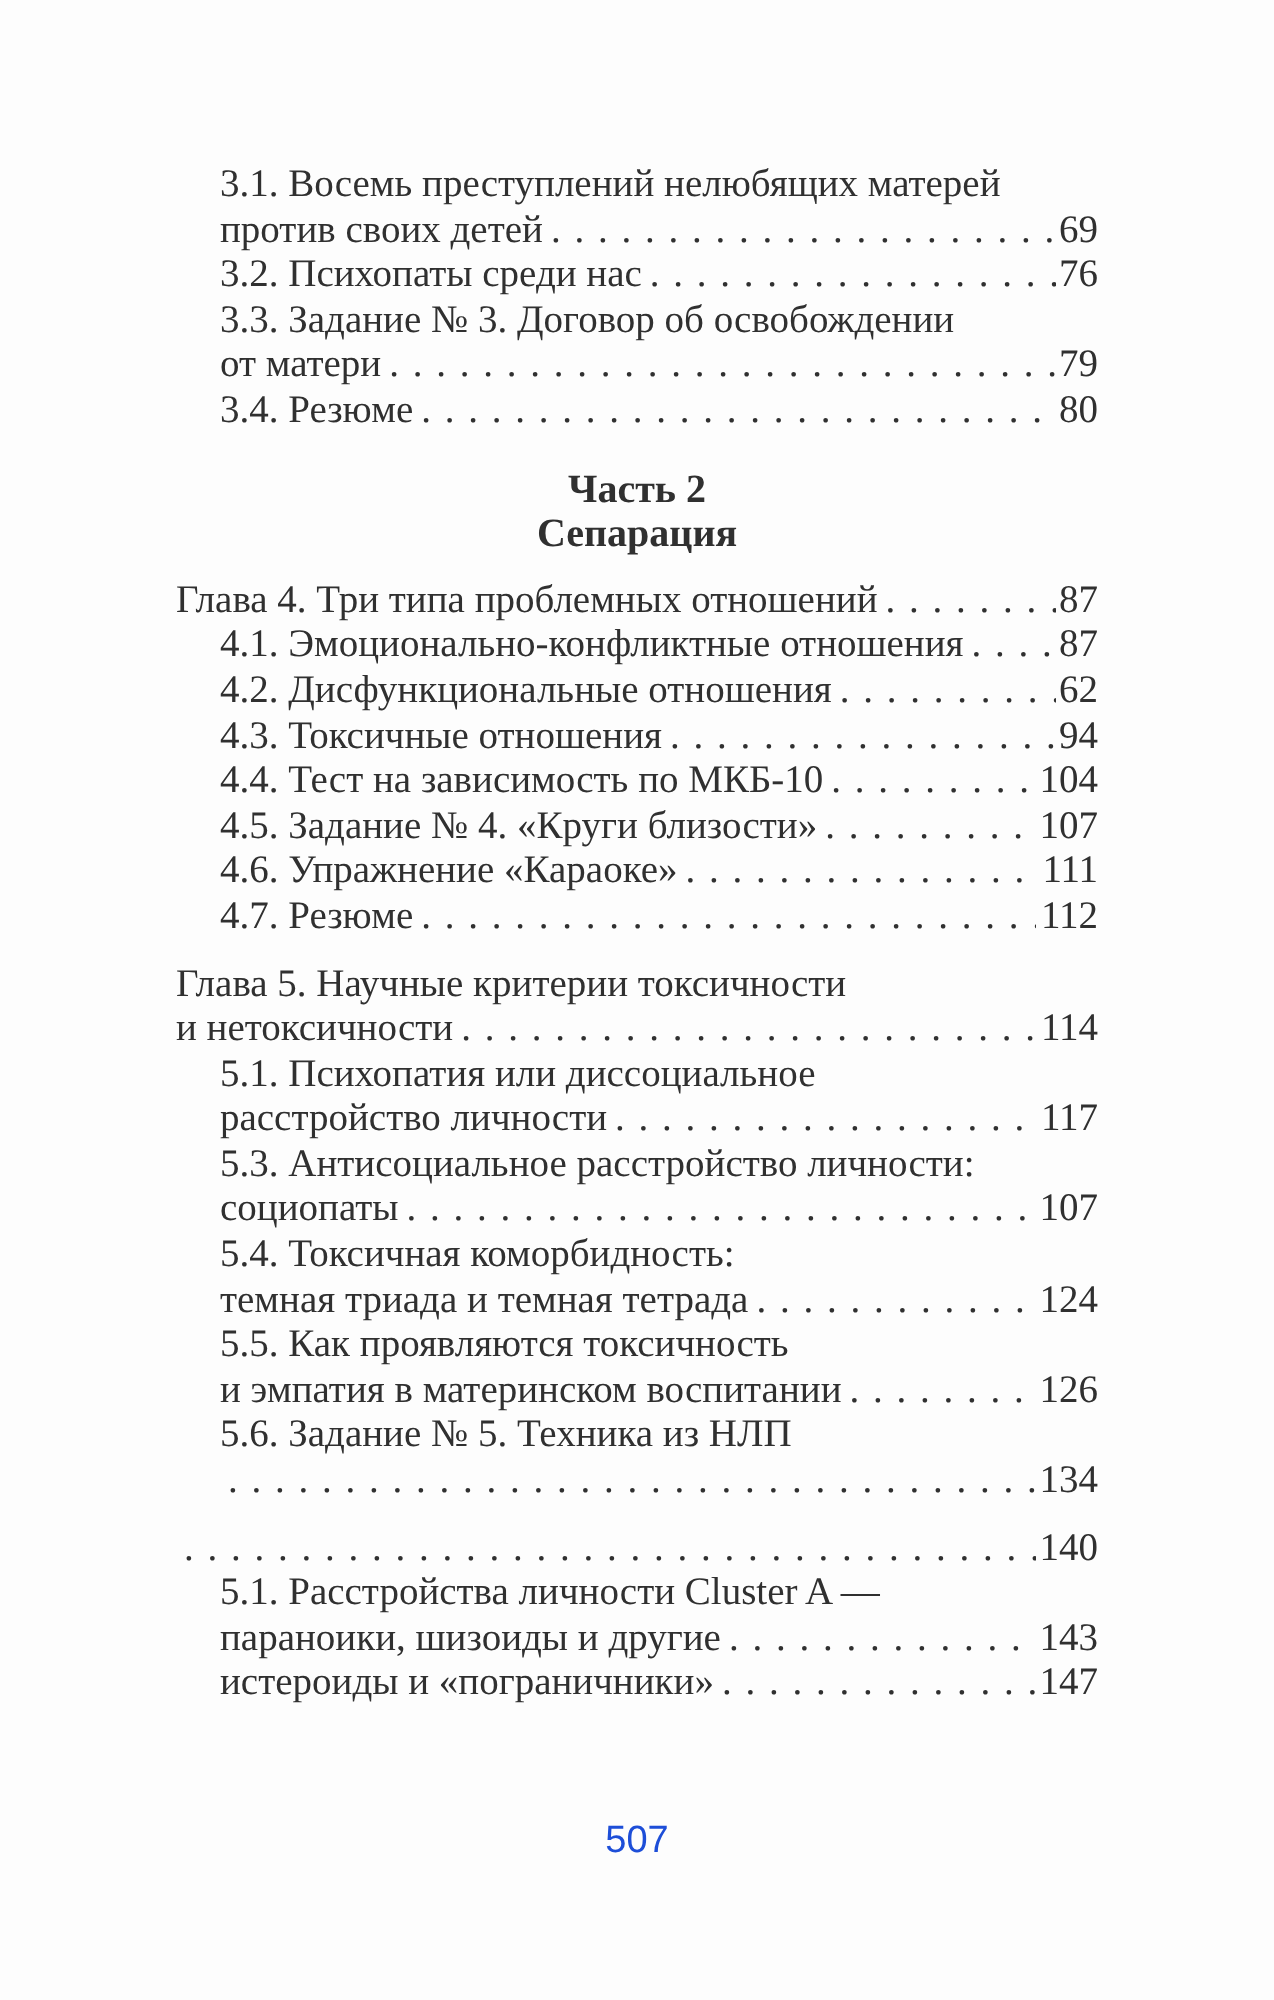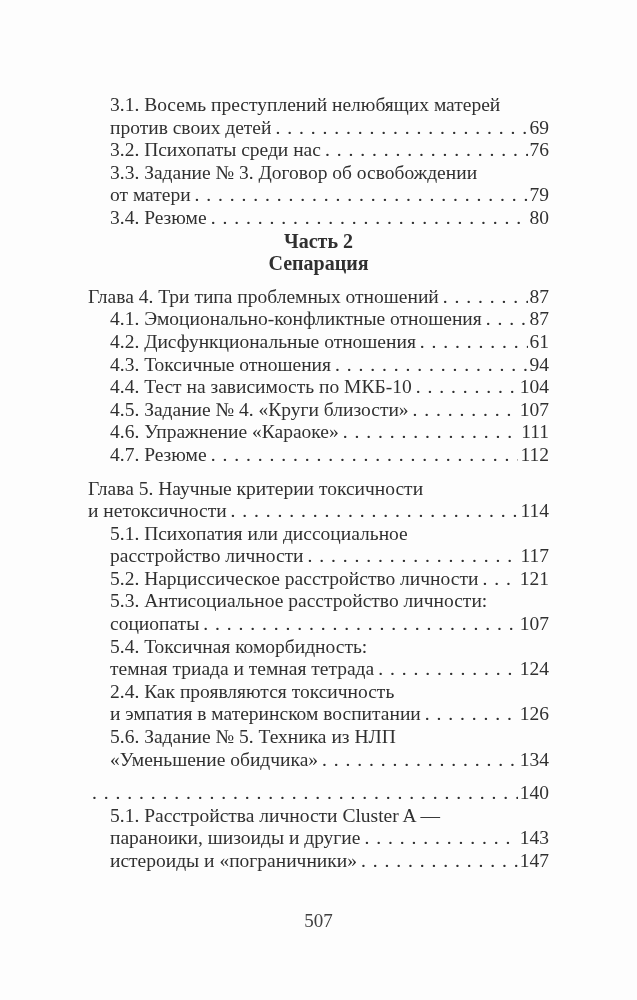--- a/index.html
+++ b/index.html
@@ -9,29 +9,30 @@
     height: 1000px;
     margin: 0 auto;
     background: #fdfdfd;
     color: #303030;
     font-family: "Liberation Serif", "DejaVu Serif", serif;
     overflow: hidden;
   }
   .toc {
     position: absolute;
     left: 88px;
-    top: 94px;
+    top: 82px;
     width: 461px;
     font-size: 19.5px;
     line-height: 22.6px;
   }
   .entry { }
   .entry.level1 { margin-top: 11px; }
   .entry.level2 { padding-left: 22px; }
   .part-heading {
+    margin-top: 16px;
     text-align: center;
     font-weight: bold;
     font-size: 20px;
   }
   .heading-line { white-space: nowrap; }
   .line-plain { white-space: nowrap; }
   .line-row { display: flex; align-items: baseline; }
   .line-text { flex: 0 0 auto; white-space: nowrap; }
   .leader {
     flex: 1 1 auto;
@@ -44,23 +45,23 @@
     content: ". . . . . . . . . . . . . . . . . . . . . . . . . . . . . . . . . . . . . . . . . . . . . . . . . . . . . . . . . . . . . . . . . . . . . . . . . . . .";
     letter-spacing: 1px;
   }
   .pg { flex: 0 0 auto; white-space: nowrap; }
   .folio {
     position: absolute;
     top: 910px;
     left: 0;
     width: 100%;
     text-align: center;
-    font-family: Liberation Serif, serif;
+    font-family: Liberation Sans, sans-serif;
     font-size: 19px;
-    color: #404040;
+    color: #1d4ed8;
   }
 </style>
 </head>
 <body>
 
 <div class="page">
   <div class="toc">
       <div class="entry level2">
         <div class="line-plain">3.1. Восемь преступлений нелюбящих матерей</div>
         <div class="line-row">
@@ -106,21 +107,21 @@
         <div class="line-row">
           <span class="line-text">4.1. Эмоционально-конфликтные отношения</span>
           <span class="leader"></span>
           <span class="pg">87</span>
         </div>
       </div>
       <div class="entry level2">
         <div class="line-row">
           <span class="line-text">4.2. Дисфункциональные отношения</span>
           <span class="leader"></span>
-          <span class="pg">61</span>
+          <span class="pg">62</span>
         </div>
       </div>
       <div class="entry level2">
         <div class="line-row">
           <span class="line-text">4.3. Токсичные отношения</span>
           <span class="leader"></span>
           <span class="pg">94</span>
         </div>
       </div>
       <div class="entry level2">
@@ -161,54 +162,46 @@
       </div>
       <div class="entry level2">
         <div class="line-plain">5.1. Психопатия или диссоциальное</div>
         <div class="line-row">
           <span class="line-text">расстройство личности</span>
           <span class="leader"></span>
           <span class="pg">117</span>
         </div>
       </div>
       <div class="entry level2">
-        <div class="line-row">
-          <span class="line-text">5.2. Нарциссическое расстройство личности</span>
-          <span class="leader"></span>
-          <span class="pg">121</span>
-        </div>
-      </div>
-      <div class="entry level2">
         <div class="line-plain">5.3. Антисоциальное расстройство личности:</div>
         <div class="line-row">
           <span class="line-text">социопаты</span>
           <span class="leader"></span>
           <span class="pg">107</span>
         </div>
       </div>
       <div class="entry level2">
         <div class="line-plain">5.4. Токсичная коморбидность:</div>
         <div class="line-row">
           <span class="line-text">темная триада и темная тетрада</span>
           <span class="leader"></span>
           <span class="pg">124</span>
         </div>
       </div>
       <div class="entry level2">
-        <div class="line-plain">2.4. Как проявляются токсичность</div>
+        <div class="line-plain">5.5. Как проявляются токсичность</div>
         <div class="line-row">
           <span class="line-text">и эмпатия в материнском воспитании</span>
           <span class="leader"></span>
           <span class="pg">126</span>
         </div>
       </div>
       <div class="entry level2">
         <div class="line-plain">5.6. Задание № 5. Техника из НЛП</div>
         <div class="line-row">
-          <span class="line-text">«Уменьшение обидчика»</span>
           <span class="leader"></span>
           <span class="pg">134</span>
         </div>
       </div>
       <div class="entry level1">
         <div class="line-row">
           <span class="leader"></span>
           <span class="pg">140</span>
         </div>
       </div>

